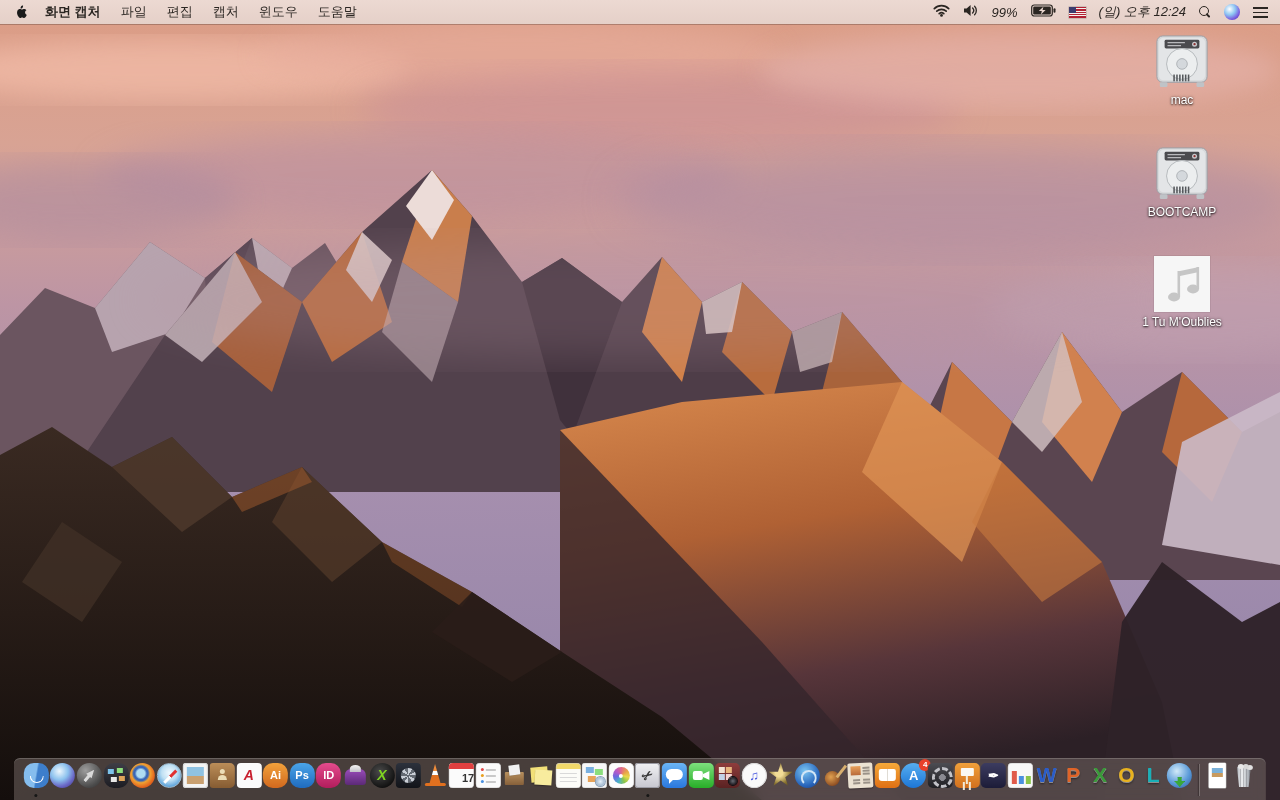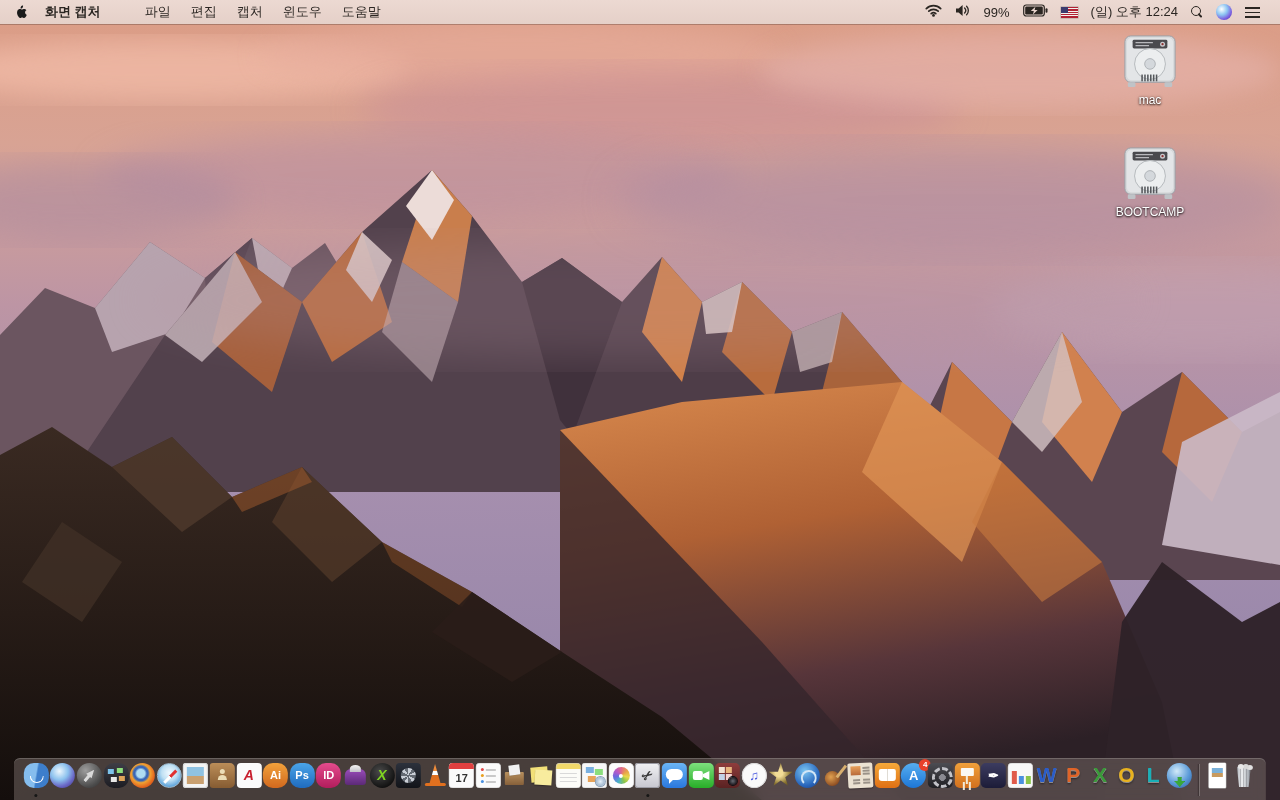--- a/index.html
+++ b/index.html
@@ -8,46 +8,46 @@
 
   
   #wallpaper { position:absolute; inset:0; z-index:0; }
 
   
   #menubar {
     position:absolute; top:0; left:0; width:1280px; height:24px; z-index:30;
     background:linear-gradient(#ecd9d2,#e5d0c8);
     box-shadow:0 1px 0 rgba(0,0,0,.22);
     display:flex; align-items:center; justify-content:space-between;
-    font-size:13px; color:#2b2622; padding:0 20px 0 14px;gap:44px;
+    font-size:13px; color:#2b2622; padding:0 12px 0 14px;gap:44px;
   }
   .mb-left { display:flex; align-items:center; height:100%; }
   .mb-apple { display:flex; align-items:center; margin-right:18px; }
   .mb-appname { font-weight:700; margin-right:20px; }
   .menu-item { margin-right:20px; cursor:default; }
   .mb-right { display:flex; align-items:center; height:100%; gap:13px; }
-  .mb-right .txt { font-size:13px; }
+  .mb-right .txt { font-size:13px;font-style:italic; }
   .icon-flag { width:17px; height:11px; position:relative;
     background:repeating-linear-gradient(180deg,#b22234 0 .9px,#f4f1ee .9px 1.75px);
     box-shadow:0 0 0 .5px rgba(0,0,0,.25); }
   .icon-flag::after { content:""; position:absolute; top:0; left:0; width:7.5px; height:6px; background:#3c3b6e; }
   .icon-search { width:12px; height:12px; position:relative; }
   .icon-search::before { content:""; position:absolute; top:0; left:0; width:8px; height:8px;
     border:1.6px solid #2b2622; border-radius:50%; }
   .icon-search::after { content:""; position:absolute; width:1.8px; height:5px; background:#2b2622;
     left:8.4px; top:7.4px; transform:rotate(-45deg); border-radius:1px; }
   .icon-siri { width:16px; height:16px; border-radius:50%;
     background:radial-gradient(circle at 35% 32%, #ffffff, #8ec6f2 38%, #7a5ce0 68%, #372a8e); }
   .icon-list { width:15px; height:11px;
     background:linear-gradient(#2b2622 0 1.8px, transparent 1.8px 4.6px,
                                #2b2622 4.6px 6.4px, transparent 6.4px 9.2px,
                                #2b2622 9.2px 11px); }
 
   
-  #desk-icons { position:absolute; top:0; left:1102px; width:96px; height:584px; z-index:10; }
+  #desk-icons { position:absolute; top:0; left:1134px; width:96px; height:584px; z-index:10; }
   .desk-icon { position:absolute; left:0; width:96px; display:flex; flex-direction:column; align-items:center; cursor:default; }
   .desk-icon:nth-child(1){ top:34px; } .desk-icon:nth-child(2){ top:146px; }
   .desk-icon:nth-child(3){ top:256px; } .desk-icon:nth-child(4){ top:370px; }
   .desk-label { margin-top:3px; font-size:12px; font-weight:500; color:#fff; text-align:center;
     line-height:15px; text-shadow:0 1px 2px rgba(0,0,0,.85), 0 0 3px rgba(0,0,0,.5); max-width:96px; }
   .audio-tile { width:56px; height:56px; background:#f6f6f6; box-shadow:0 0 0 .5px rgba(0,0,0,.12); }
 
   
   #dock {
     position:absolute; bottom:0; left:50%; transform:translateX(-50%); z-index:30;
@@ -100,21 +100,21 @@
   .di-xapp .glyph { color:#7ed321; font-size:14px; font-weight:900; font-style:italic; }
   .di-fandisk { background:linear-gradient(#2c313c,#121419); border-radius:4px; }
   .di-fandisk::after { content:""; position:absolute; left:5px; top:5px; width:15px; height:15px; border-radius:50%;
     background:repeating-conic-gradient(#c9ced6 0 30deg, #646a73 30deg 60deg); }
   .di-vlc::before { content:""; position:absolute; left:4px; top:1px; width:17px; height:19px;
     clip-path:polygon(50% 0,82% 100%,18% 100%);
     background:linear-gradient(180deg,#ef8c3a 0 38%, #fdfdfd 38% 56%, #e0701f 56% 100%); }
   .di-vlc::after { content:""; position:absolute; left:2px; bottom:2px; width:21px; height:3.5px; border-radius:2px; background:#e0701f; }
   .di-calendar { background:#fbfbfb; border-radius:4px; box-shadow:inset 0 0 0 .5px #ccc; }
   .di-calendar::before { content:""; position:absolute; top:0; left:0; right:0; height:6px; border-radius:4px 4px 0 0; background:#e04040; }
-  .di-calendar .glyph { color:#333; font-size:11px; line-height:31px; }
+  .di-calendar .glyph { color:#333; font-size:11px; line-height:31px;text-align:right; }
   .di-reminders { background:#fbfbfb; border-radius:4px; box-shadow:inset 0 0 0 .5px #ccc; }
   .di-reminders::before { content:""; position:absolute; left:5px; top:5px; width:3px; height:3px; border-radius:50%;
     background:#e04848; box-shadow:0 6px 0 #e8a020, 0 12px 0 #4a90e0; }
   .di-reminders::after { content:""; position:absolute; left:10px; top:6px; width:10px; height:1.5px;
     background:#c9c9c9; box-shadow:0 6px 0 #c9c9c9, 0 12px 0 #c9c9c9; }
   .di-archivebox::before { content:""; position:absolute; inset:9px 3px 3px 3px; border-radius:1px;
     background:linear-gradient(#b8905e,#86603a); }
   .di-archivebox::after { content:""; position:absolute; left:7px; top:2px; width:11px; height:10px; background:#f2f2f2;
     transform:rotate(-7deg); box-shadow:0 0 1px rgba(0,0,0,.4); }
   .di-stickies::before { content:""; position:absolute; left:2px; top:4px; width:17px; height:15px; background:#f2e078;
@@ -294,21 +294,21 @@
 </svg>
 
 <div id="menubar">
   <div class="mb-left">
     <span class="mb-apple">
       <svg width="13" height="16" viewBox="0 0 14 16">
         <path fill="#1a1a1a" d="M9.2 3.3c.7-.9.6-2.1.5-2.3-.8 0-1.7.5-2.1 1.1-.4.6-.7 1.5-.5 2.2.9.1 1.5-.4 2.1-1zM11.9 8.5c0-1.7 1.4-2.4 1.4-2.4-.7-1.1-1.9-1.3-2.3-1.3-1-.1-1.9.6-2.4.6-.5 0-1.3-.6-2.1-.6-1.1 0-2.1.6-2.7 1.6-1.1 2-.3 4.9.9 6.5.5.8 1.2 1.7 2 1.6.8 0 1.1-.5 2.1-.5s1.2.5 2.1.5c.9 0 1.4-.8 2-1.6.6-.9.8-1.8.9-1.9-.1 0-1.9-.7-1.9-2.5z"></path>
       </svg>
     </span>
     <span class="mb-appname">화면 캡처</span>
-    <span style="display:flex;margin-left:24px;">
+    <span style="display:flex;">
         <span class="menu-item">파일</span>
         <span class="menu-item">편집</span>
         <span class="menu-item">캡처</span>
         <span class="menu-item">윈도우</span>
         <span class="menu-item">도움말</span>
       </span>
   </div>
   <div class="mb-right">
     <span>
       <svg width="17" height="13" viewBox="0 0 17 13">
@@ -382,20 +382,32 @@
           <rect x="29" y="42" width="1.6" height="7"></rect>
           <rect x="32" y="42" width="1.6" height="7"></rect>
           <rect x="35" y="42" width="1.6" height="7"></rect>
           <rect x="38" y="42" width="1.6" height="7"></rect>
         </g>
   <rect x="9" y="50" width="8" height="5" rx="1.5" fill="#bfc3c7"></rect>
         <rect x="47" y="50" width="8" height="5" rx="1.5" fill="#bfc3c7"></rect>
 </svg>
       <div class="desk-label">BOOTCAMP</div>
     </div>
+    <div class="desk-icon">
+      <div class="audio-tile"><svg class="" viewBox="0 0 56 56" width="56" height="56">
+  <g fill="#c6c6c6">
+    <polygon points="26,15 45,11 45,16 26,20"></polygon>
+    <rect x="23.5" y="15" width="2.6" height="26"></rect>
+    <rect x="42.5" y="11" width="2.6" height="22"></rect>
+    <ellipse cx="20" cy="41" rx="6" ry="4.4"></ellipse>
+    <ellipse cx="39" cy="33" rx="6" ry="4.4"></ellipse>
+  </g>
+</svg></div>
+      <div class="desk-label">1 Tu M'Oublies</div>
+    </div>
   </div>
 
 <div id="dock">
     <div class="dock-item di-finder">
       <span class="run-dot"></span>
     </div>
     <div class="dock-item di-siri"></div>
     <div class="dock-item di-launchpad"></div>
     <div class="dock-item di-missionctl"></div>
     <div class="dock-item di-firefox"></div>

